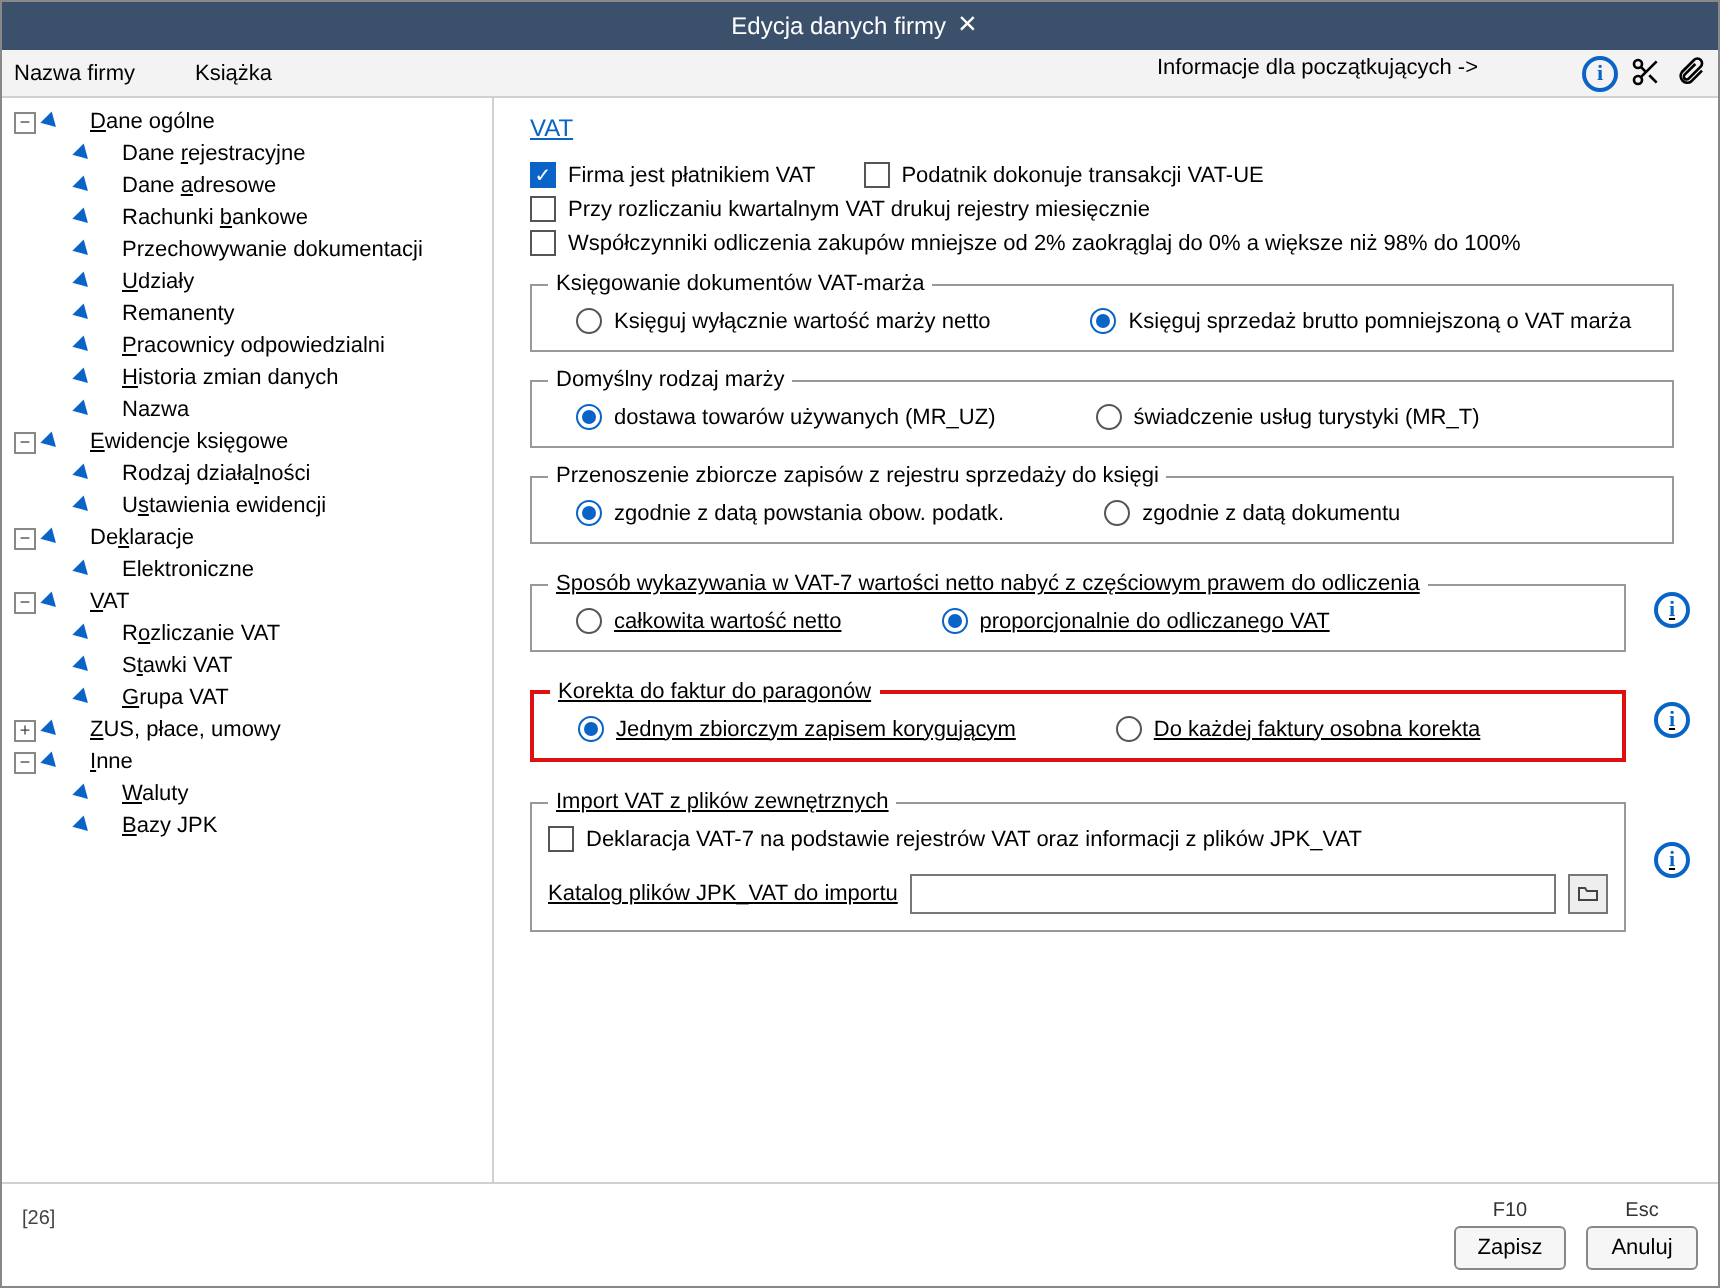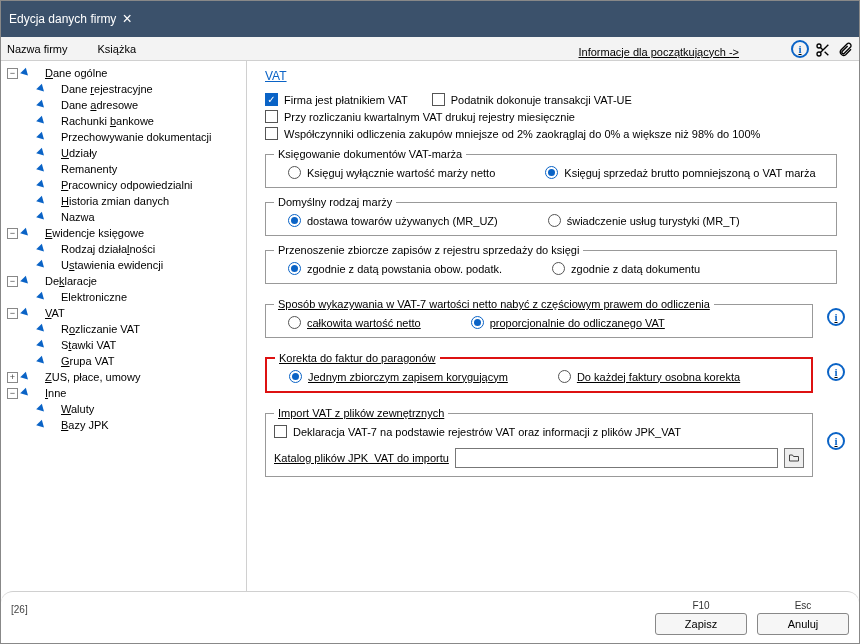--- a/index.html
+++ b/index.html
@@ -13,48 +13,47 @@
   .window {
     width: 860px;
     height: 644px;
     display: flex;
     flex-direction: column;
     border: 1px solid #888;
   }
   .titlebar {
     background: #3b516b;
     color: #fff;
-    height: 36px;
+    height: 24px;
     display: flex;
     align-items: center;
     padding: 0 8px;
-    justify-content: flex-start;
+    justify-content: center;
   }
   .titlebar .title { font-size: 12px; }
   .close-x {
     font-size: 16px;
     cursor: pointer;
     padding: 0 6px;
   }
   .menubar {
     background: #f3f3f3;
     border-bottom: 1px solid #d0d0d0;
     height: 24px;
     display: flex;
     align-items: center;
     padding: 0 6px;
     gap: 24px;
   }
   .menubar .menu-left { display: flex; gap: 30px; }
   .menubar .menu-right {
     margin-left: auto;
     display: flex;
-    align-items: flex-end;
+    align-items: flex-start;
     gap: 6px;
-    text-decoration: underline;
   }
   .menubar span { cursor: default; }
   .icon-svg { width: 16px; height: 16px; }
   .body-area {
     flex: 1;
     display: flex;
     overflow: hidden;
     background: #fff;
   }
   
@@ -144,27 +143,26 @@
   }
   
   .footer {
     border-top: 1px solid #d0d0d0;
     height: 52px;
     display: flex;
     align-items: flex-end;
     padding: 3px 10px 8px 10px;
     gap: 10px;
     position: relative;
-    border-radius: 12px;
   }
   .footer .corner { position: absolute; left: 10px; bottom: 28px; color: #444; font-size: 10px;}
   .footer .spacer { flex: 1; }
   .footer .keycol { display: flex; flex-direction: column; align-items: center; gap: 2px; }
   .footer button {
-    width: 92px; height: 22px; border: 1px solid #888; background: #f6f6f6;
+    width: 56px; height: 22px; border: 1px solid #888; background: #f6f6f6;
     border-radius: 3px; cursor: pointer; font-size: 11px;
   }
   .footer .keylabel { font-size: 10px; color: #333; }
 </style>
 </head>
 <body>
 
 <div class="window">
 
   <div class="titlebar">

